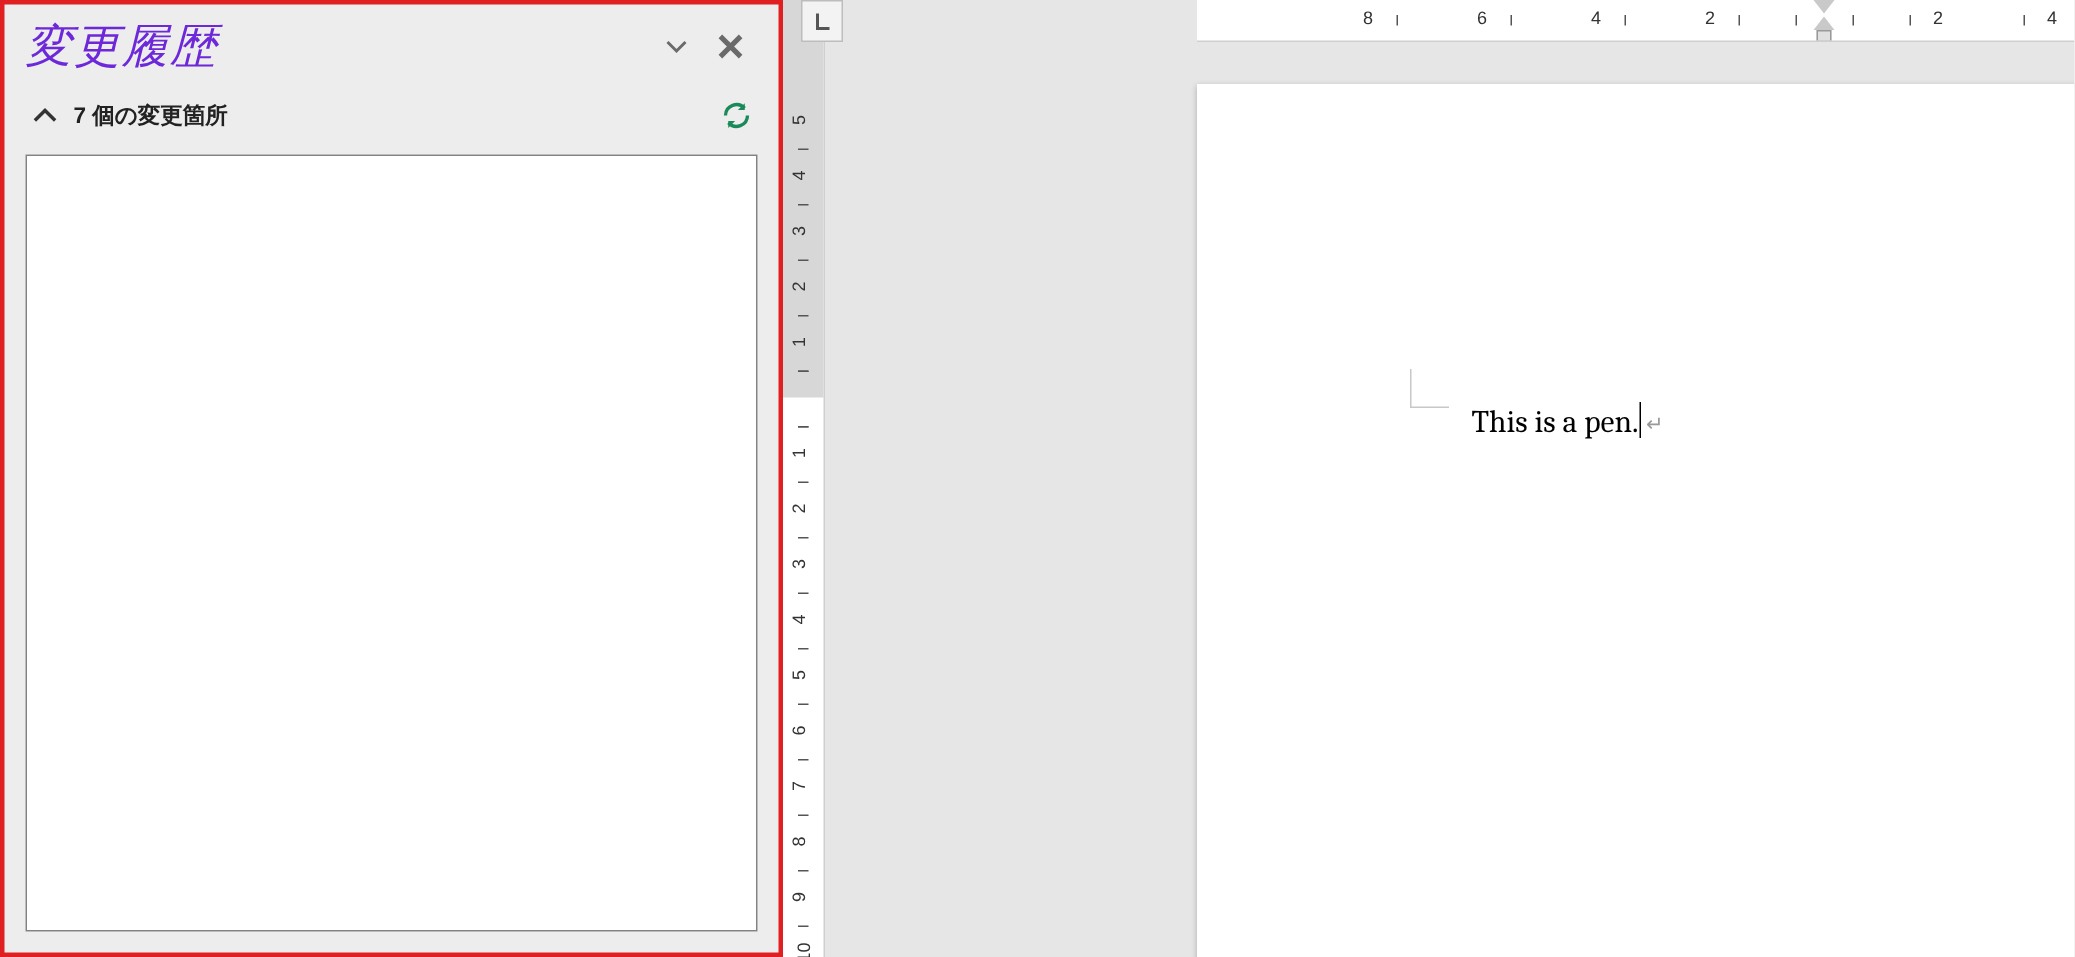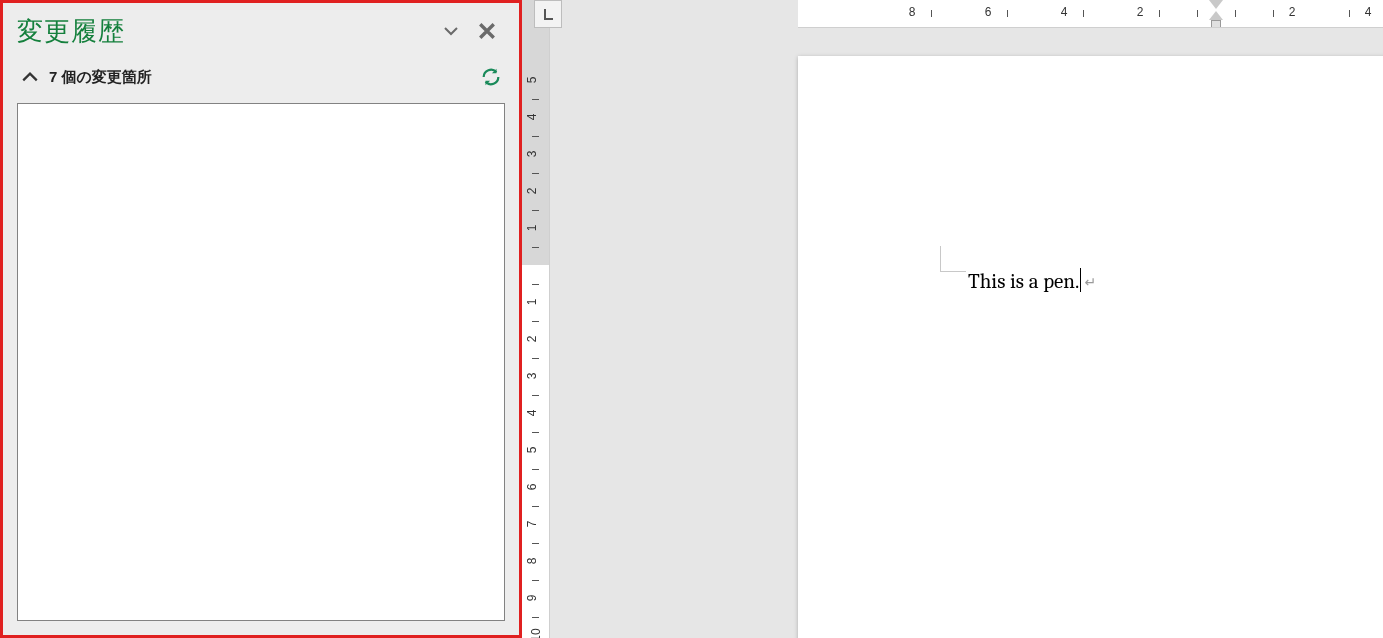--- a/index.html
+++ b/index.html
@@ -15,25 +15,26 @@
     padding: 0;
     position: relative;
   }
   .pane-header {
     display: flex;
     align-items: center;
     height: 56px;
     padding: 0 14px;
   }
   .pane-title {
-    color: #15803d;
-    font-size: 26px;
+    color: #6d28d9;
+    font-size: 31px;
     font-weight: 400;
     flex: 1;
     letter-spacing: 1px;
+    font-style: italic;
   }
   .pane-header .hdr-btn {
     width: 36px; height: 36px;
     display: flex; align-items: center; justify-content: center;
     color: #6a6a6a;
     cursor: pointer;
   }
   .pane-header .hdr-btn svg { width: 16px; height: 16px; }
   .pane-header .close-btn svg { width: 18px; height: 18px; stroke-width: 3; }
 
@@ -179,21 +180,21 @@
   }
   .page .margin-guide {
     position: absolute;
     left: 142px; top: 190px;
     width: 26px; height: 26px;
     border-left: 1px solid #c8c8c8;
     border-bottom: 1px solid #c8c8c8;
   }
   .page .body-text {
     position: absolute;
-    left: 170px;
+    left: 183px;
     top: 212px;
     font-family: "Cambria", "Georgia", serif;
     font-size: 21px;
     color: #000;
   }
   .page .cursor {
     display: inline-block;
     width: 1px; height: 24px;
     background: #000;
     vertical-align: -4px;

